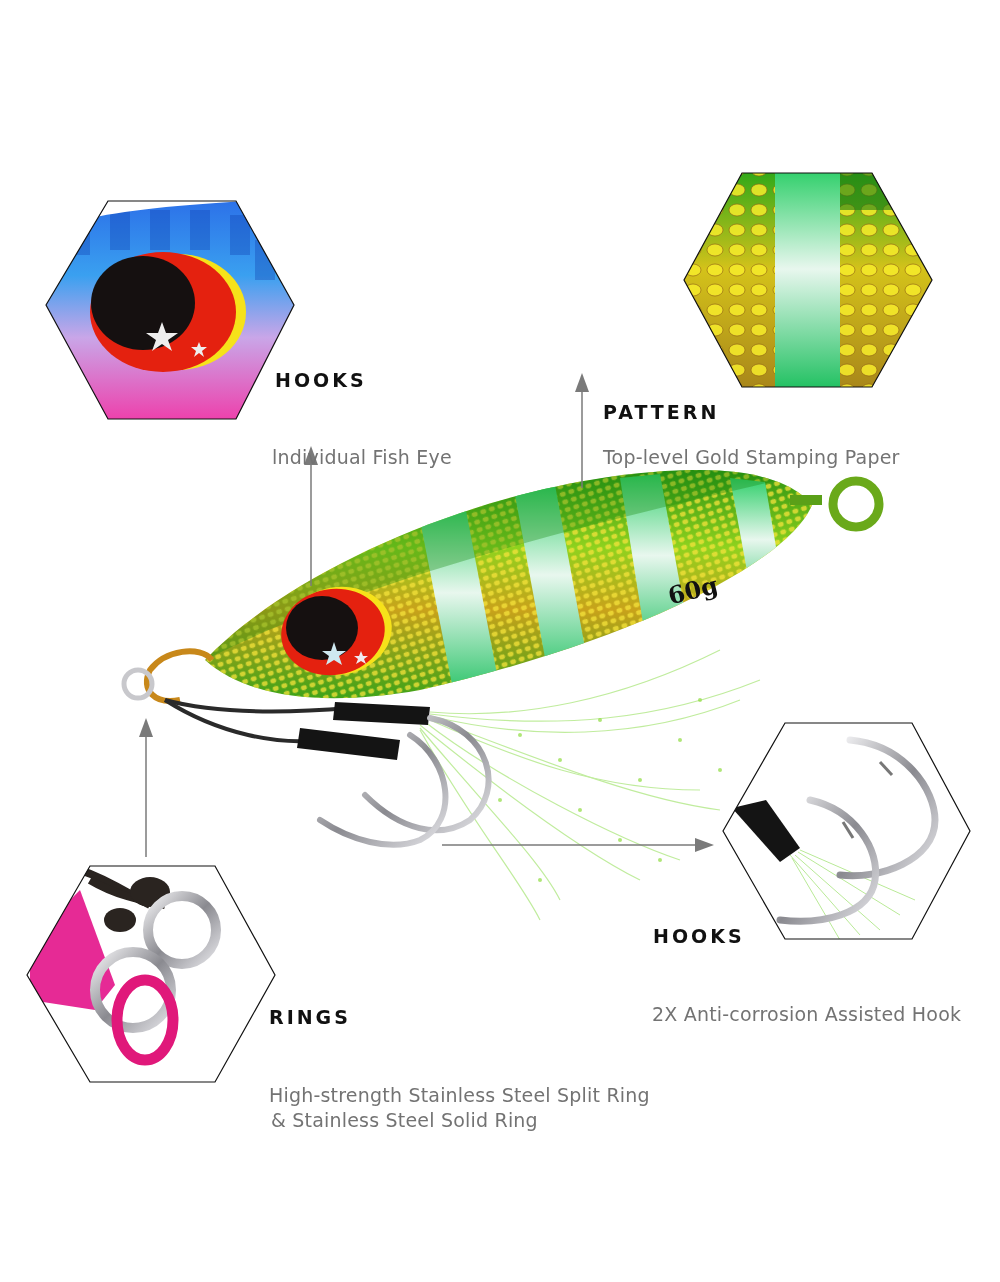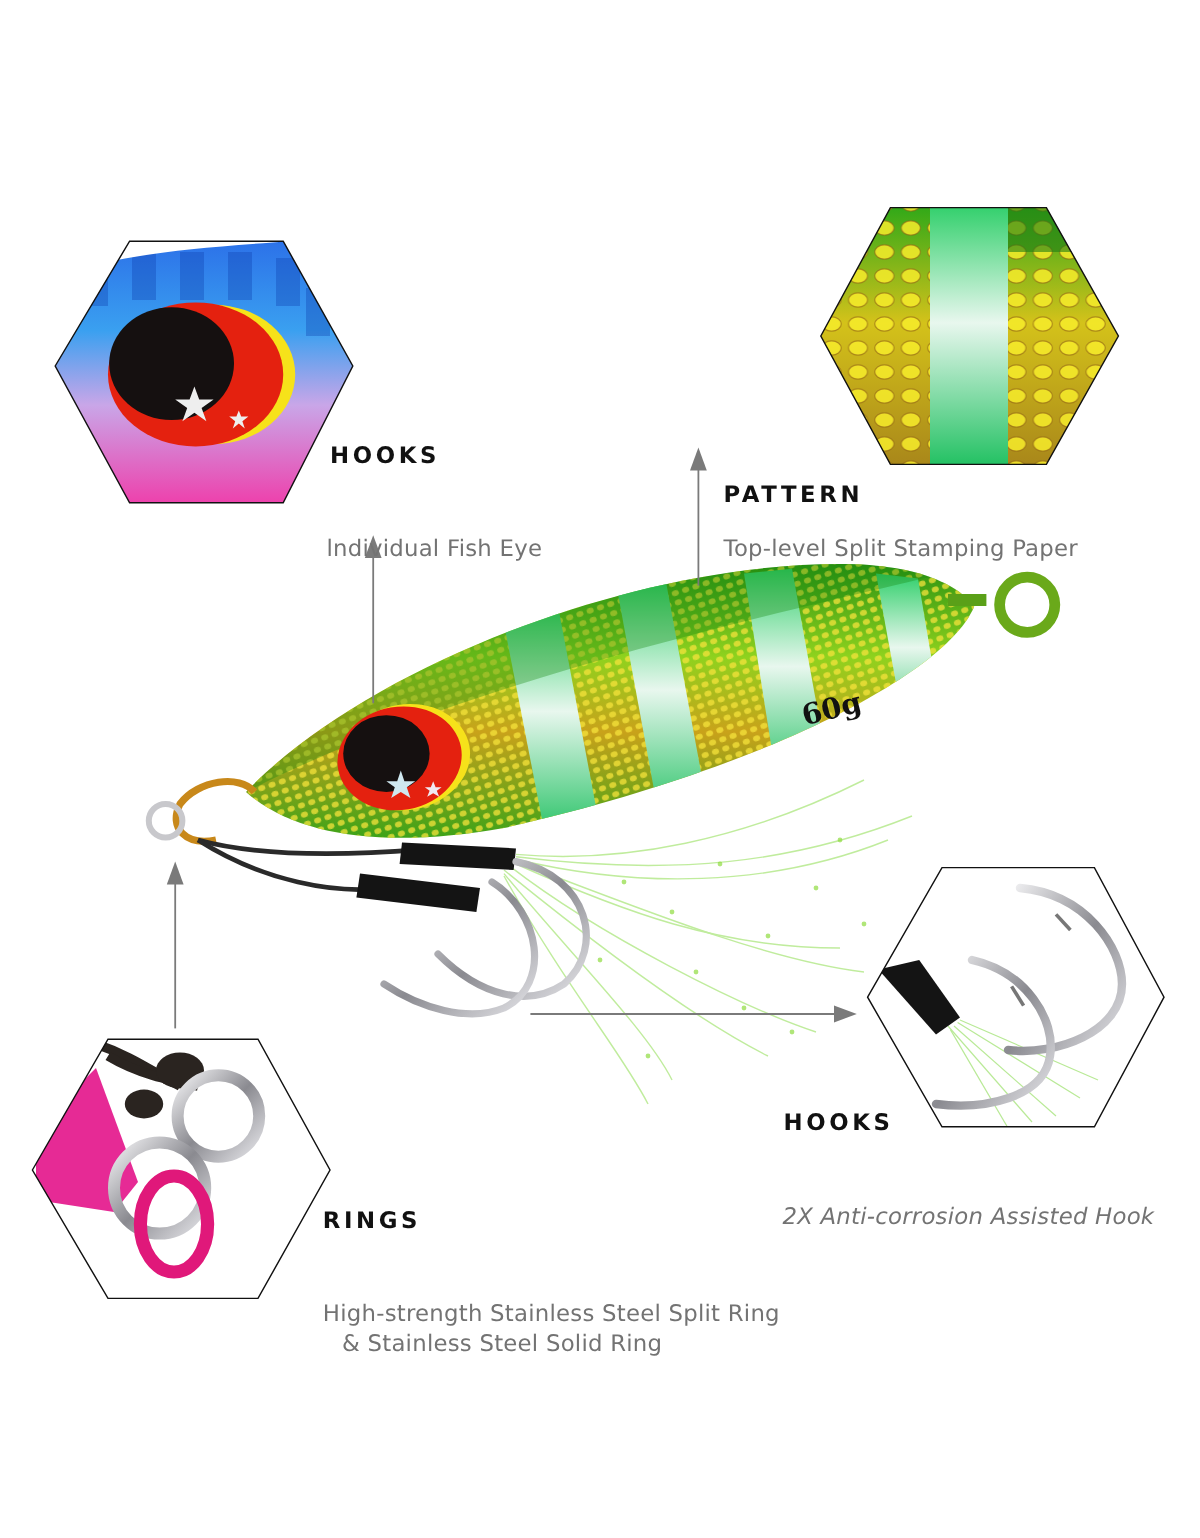--- a/index.html
+++ b/index.html
@@ -200,25 +200,25 @@
   </g>
 </svg>
 
 <div>
   <div class="feature-title" style="left:275px; top:369px;">HOOKS</div>
   <div class="feature-desc" style="left:272px; top:400px;">lndividual Fish Eye</div>
 </div>
 
 <div>
   <div class="feature-title" style="left:603px; top:369px;margin-top:32px;">PATTERN</div>
-  <div class="feature-desc" style="left:603px; top:400px;">Top-level Split Stamping Paper</div>
+  <div class="feature-desc" style="left:603px; top:400px;">Top-level Gold Stamping Paper</div>
 </div>
 
 <div>
   <div class="feature-title" style="left:653px; top:925px;">HOOKS</div>
-  <div class="feature-desc" style="left:652px; top:957px;font-style:italic;">2X Anti-corrosion Assisted Hook</div>
+  <div class="feature-desc" style="left:652px; top:957px;">2X Anti-corrosion Assisted Hook</div>
 </div>
 
 <div>
   <div class="feature-title" style="left:269px; top:1006px;text-align:center;">RINGS</div>
   <div class="feature-desc" style="left:269px; top:1038px;text-align:right;">High-strength Stainless Steel Split Ring</div>
-  <div class="feature-desc" style="left:285px; top:1063px;">&amp; Stainless Steel Solid Ring</div>
+  <div class="feature-desc" style="left:271px; top:1063px;">&amp; Stainless Steel Solid Ring</div>
 </div>
 
 </body></html>

